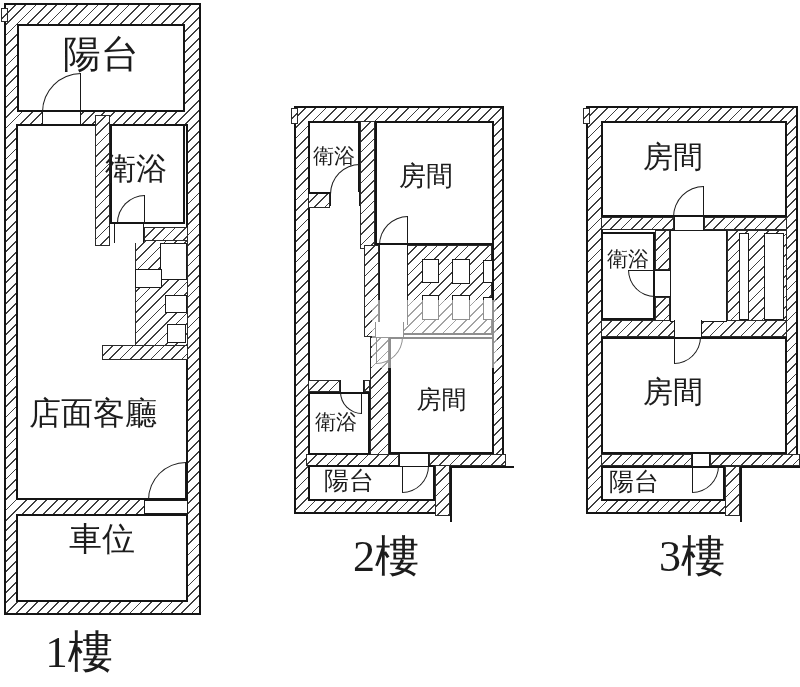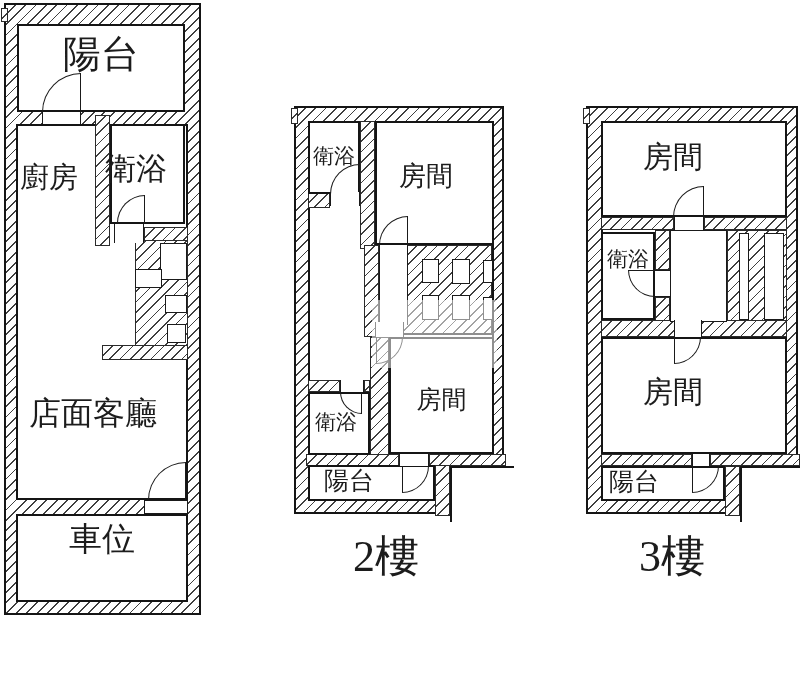--- a/index.html
+++ b/index.html
@@ -56,24 +56,24 @@
     <div class="abs tread" style="left:129px;top:264px;width:27px;height:19px;"></div>
     <div class="abs tread" style="left:159px;top:290px;width:22px;height:18px;"></div>
     <div class="abs tread" style="left:161px;top:319px;width:19px;height:19px;"></div>
 
     <div class="abs thr thr-box" style="left:138px;top:495px;width:44px;height:14px;"></div>
     <div class="abs arc arc-tl leaf-r" style="left:142px;top:457px;width:38px;height:38px;"></div>
 
     <div class="abs room" style="left:10px;top:509px;width:172px;height:88px;"></div>
 
     <div class="lbl" style="left:11px;top:30px;width:168px;font-size:38px;">陽台</div>
-    <div class="lbl" style="left:4px;top:157px;width:78px;font-size:29px;">廚房</div>
     <div class="lbl" style="left:88px;top:148px;width:84px;font-size:31px;">衛浴</div>
     <div class="lbl" style="left:10px;top:517px;width:172px;font-size:33px;">車位</div>
     <div class="lbl" style="left:12px;top:392px;width:150px;font-size:32px;">店面客廳</div>
+    <div class="lbl" style="left:18px;top:624px;width:110px;font-size:45px;">1樓</div>
   </div>
 
   <div class="floor" style="left:294px;top:106px;width:210px;height:408px;">
     <div class="abs hp tab" style="left:-5px;top:0px;width:7px;height:16px;"></div>
 
     <div class="abs base" style="left:12px;top:13px;width:186px;height:380px;"></div>
 
     <div class="abs room" style="left:12px;top:13px;width:52px;height:73px;"></div>
     <div class="abs hp" style="left:64px;top:13px;width:15px;height:128px;"></div>
     <div class="abs hp" style="left:12px;top:84px;width:22px;height:16px;"></div>
@@ -154,16 +154,16 @@
     <div class="abs thr thr-v" style="left:104px;top:346px;width:18px;height:12px;"></div>
     <div class="abs room" style="left:13px;top:358px;width:124px;height:35px;"></div>
     <div class="abs arc arc-br leaf-l" style="left:104px;top:358px;width:27px;height:27px;"></div>
     <div class="abs hp" style="left:137px;top:358px;width:15px;height:50px;"></div>
     <div class="abs cut" style="left:152px;top:358px;width:66px;height:56px;"></div>
 
     <div class="lbl" style="left:15px;top:33px;width:140px;font-size:30px;">房間</div>
     <div class="lbl" style="left:13px;top:140px;width:54px;font-size:21px;">衛浴</div>
     <div class="lbl" style="left:15px;top:268px;width:140px;font-size:30px;">房間</div>
     <div class="lbl" style="left:16px;top:361px;width:60px;font-size:25px;">陽台</div>
-    <div class="lbl" style="left:24px;top:426px;width:120px;font-size:44px;">3樓</div>
+    <div class="lbl" style="left:44px;top:426px;width:120px;font-size:44px;">3樓</div>
   </div>
 
 </div>
 
 </body></html>

